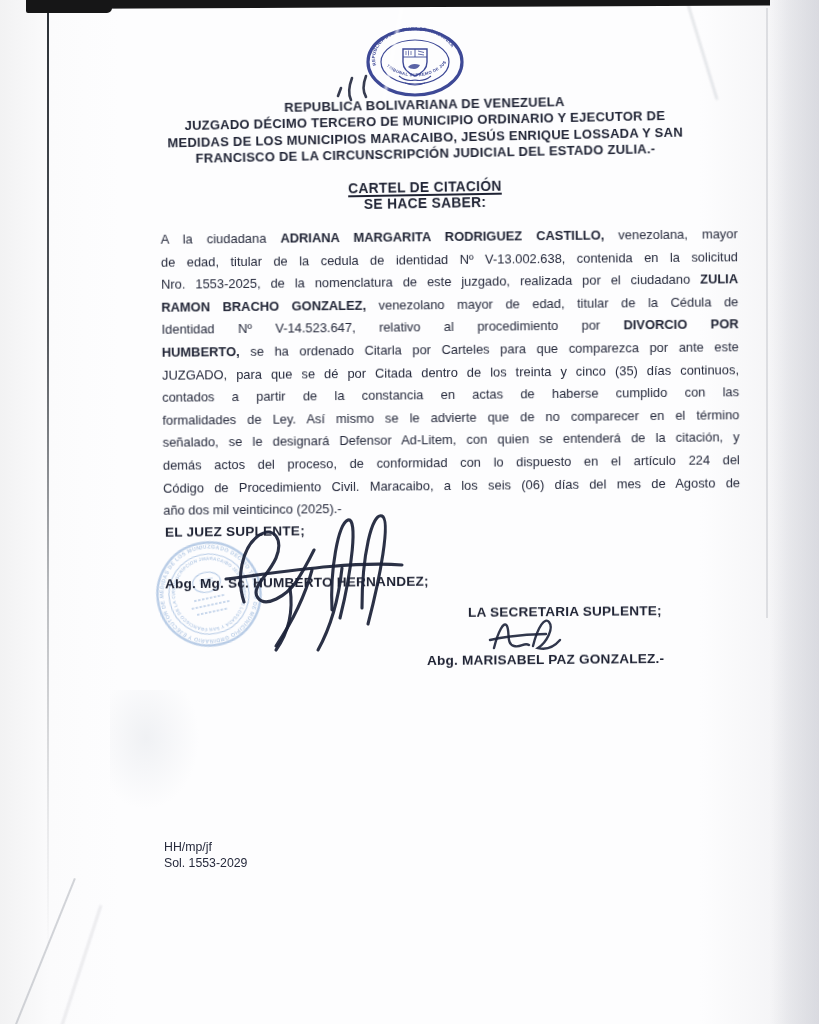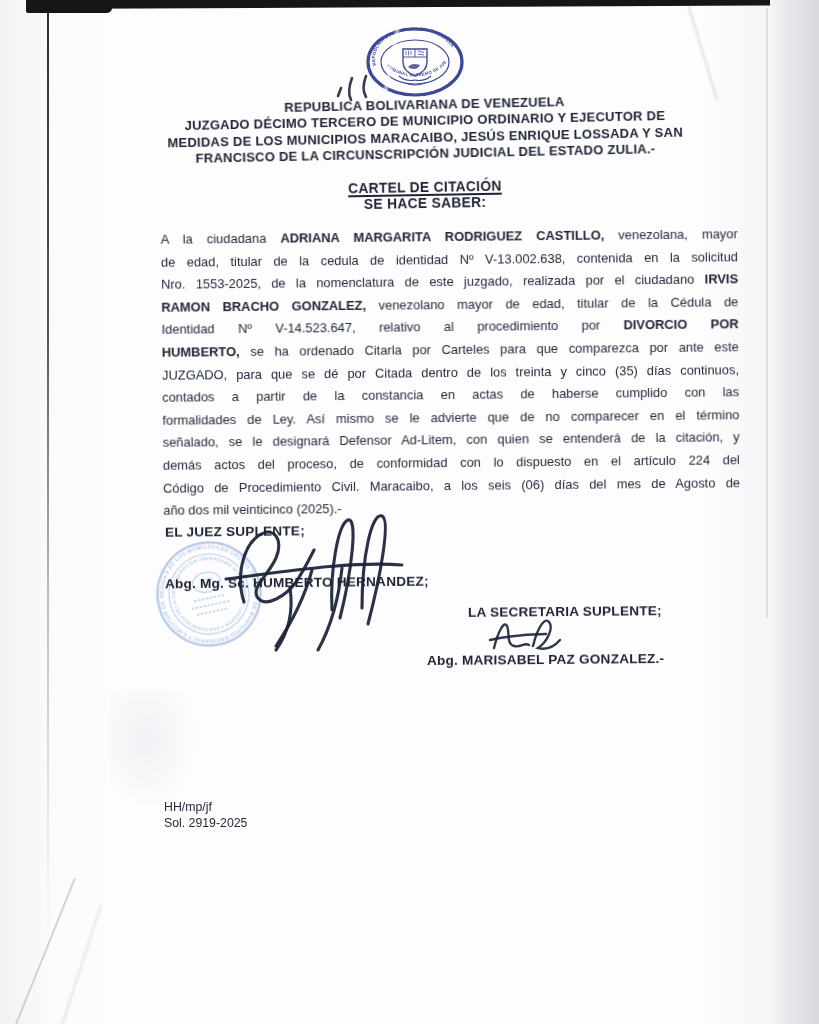--- a/index.html
+++ b/index.html
@@ -36,21 +36,21 @@
   .body-block { position:absolute; left:162px; top:226px; width:577px; font-size:12.9px; line-height:22.6px;
     color:var(--ink,#262a3c); transform:rotate(-0.55deg); z-index:4; }
   .body-line { text-align:justify; text-align-last:justify; height:22.6px; overflow:hidden; }
   .body-line.last { text-align-last:left; }
   .body-line .b { font-weight:bold; color:var(--ink-bold,#1e2233); }
   .sig-label { position:absolute; font-weight:bold; font-size:13.6px; letter-spacing:0.2px; color:var(--ink-bold,#1e2233); white-space:nowrap; }
   .judge-role { left:165px; top:524px; transform:rotate(-0.6deg); z-index:4; }
   .judge-name { left:165px; top:575px; transform:rotate(-0.6deg); z-index:4; }
   .secretary-role { left:468px; top:604px; transform:rotate(-0.5deg); z-index:4; }
   .secretary-name { left:427px; top:652px; transform:rotate(-0.5deg); z-index:4; }
-  .footer-block { position:absolute; left:164px; top:800px; font-size:12.3px; line-height:15.5px; color:var(--ink,#262a3c); z-index:4; }
+  .footer-block { position:absolute; left:164px; top:840px; font-size:12.3px; line-height:15.5px; color:var(--ink,#262a3c); z-index:4; }
   
   .emblem-svg { position:absolute; left:363px; top:26px; width:104px; height:72px; z-index:2; filter:blur(0.3px); opacity:0.92; }
   .emblem-svg .ring, .emblem-svg .line { fill:none; stroke:var(--emblem-navy,#2e3a8e); }
   .emblem-svg .fillshape { fill:var(--emblem-navy,#2e3a8e); }
   .emblem-svg text { fill:var(--emblem-navy,#2e3a8e); font-family:"Liberation Sans",sans-serif; font-weight:bold; }
   .penmark-svg { position:absolute; left:330px; top:70px; width:48px; height:38px; z-index:4; }
   .penmark-svg path { fill:none; stroke:var(--signature-ink,#1b2138); stroke-width:2.6; stroke-linecap:round; opacity:0.88; }
   .stamp-svg { position:absolute; left:153px; top:538px; width:112px; height:112px; z-index:2;
     opacity:0.62; filter:blur(0.4px); transform:rotate(-12deg); }
   .stamp-svg .ring, .stamp-svg .line { fill:none; stroke:var(--stamp-blue,#8fafd8); }
@@ -110,21 +110,21 @@
   </div>
 
   <div class="title-block scan-soft">
     <div><span class="title-main">CARTEL DE CITACIÓN</span></div>
     <div>SE HACE SABER:</div>
   </div>
 
   <div class="body-block scan-soft">
       <div class="body-line"><span>A la ciudadana </span><span class="b">ADRIANA MARGARITA RODRIGUEZ CASTILLO,</span><span> venezolana, mayor</span></div>
       <div class="body-line"><span>de edad, titular de la cedula de identidad Nº V-13.002.638, contenida en la solicitud</span></div>
-      <div class="body-line"><span>Nro. 1553-2025, de la nomenclatura de este juzgado, realizada por el ciudadano </span><span class="b">IRVIS</span></div>
+      <div class="body-line"><span>Nro. 1553-2025, de la nomenclatura de este juzgado, realizada por el ciudadano </span><span class="b">ZULIA</span></div>
       <div class="body-line"><span class="b">RAMON BRACHO GONZALEZ,</span><span> venezolano mayor de edad, titular de la Cédula de</span></div>
       <div class="body-line"><span>Identidad Nº V-14.523.647, relativo al procedimiento por </span><span class="b">DIVORCIO POR</span></div>
       <div class="body-line"><span class="b">HUMBERTO,</span><span> se ha ordenado Citarla por Carteles para que comparezca por ante este</span></div>
       <div class="body-line"><span>JUZGADO, para que se dé por Citada dentro de los treinta y cinco (35) días continuos,</span></div>
       <div class="body-line"><span>contados a partir de la constancia en actas de haberse cumplido con las</span></div>
       <div class="body-line"><span>formalidades de Ley. Así mismo se le advierte que de no comparecer en el término</span></div>
       <div class="body-line"><span>señalado, se le designará Defensor Ad-Litem, con quien se entenderá de la citación, y</span></div>
       <div class="body-line"><span>demás actos del proceso, de conformidad con lo dispuesto en el artículo 224 del</span></div>
       <div class="body-line"><span>Código de Procedimiento Civil. Maracaibo, a los seis (06) días del mes de Agosto de</span></div>
       <div class="body-line last"><span>año dos mil veinticinco (2025).-</span></div>
@@ -165,16 +165,16 @@
   <svg class="secretary-sig-svg" viewBox="0 0 90 46">
     <path d="M 6,34 C 10,18 16,6 19,12 C 22,18 18,30 26,32 C 33,34 36,28 41,31"></path>
     <path d="M 45,32 C 50,12 57,3 61,8 C 66,14 59,28 50,34 C 58,36 66,33 72,26"></path>
     <path d="M 2,26 C 20,22 42,20 58,20"></path>
   </svg>
 
   <div class="sig-label secretary-name scan-soft">Abg. MARISABEL PAZ GONZALEZ.-</div>
 
   <div class="footer-block scan-soft">
     <div>HH/mp/jf</div>
-    <div>Sol. 2919-2025</div>
+    <div>Sol. 1553-2029</div>
   </div>
 
 </div>
 
 </body></html>

